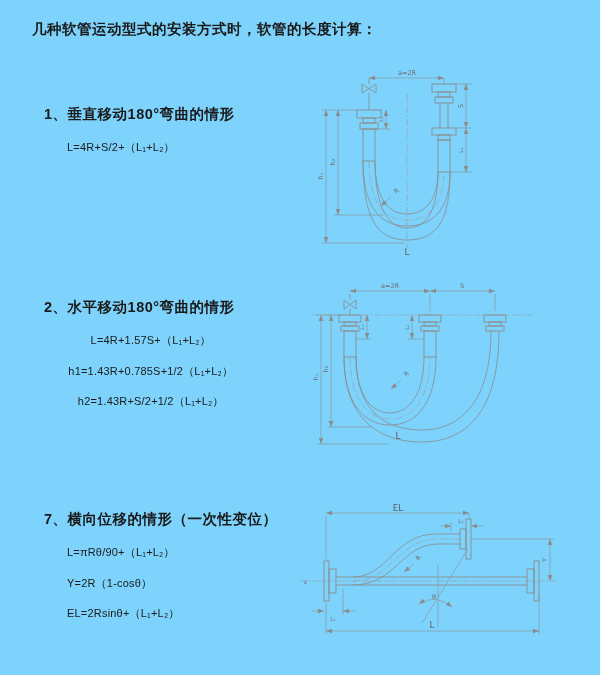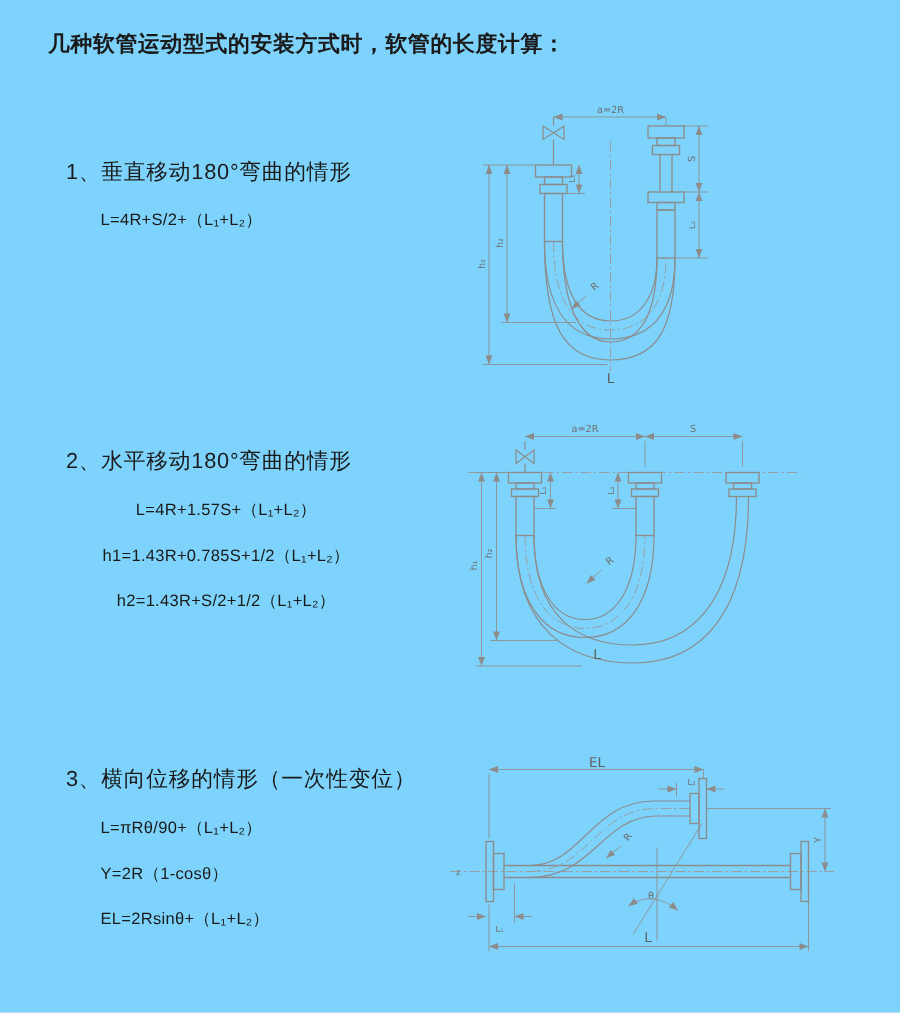--- a/index.html
+++ b/index.html
@@ -6,21 +6,21 @@
   .page {
     position:relative; width:600px; height:675px; margin:0 auto;
     background:#7dd3fc; overflow:hidden;
     font-family:"Liberation Sans", sans-serif; color:#1a1a1a;
   }
   .doc-title {
     position:absolute; left:32px; top:20px;
     font-size:14.5px; font-weight:700; letter-spacing:0.5px;
   }
   .sec { position:absolute; }
-  .sec-heading { font-size:14.5px; font-weight:400; letter-spacing:0.5px; margin-bottom:8px; }
+  .sec-heading { font-size:14.5px; font-weight:700; letter-spacing:0.5px; margin-bottom:8px; }
   .formula { font-size:11px; line-height:30.5px; padding-left:23px; letter-spacing:0.2px; font-weight:500; }
   .fig { position:absolute; margin:0; }
   
   .dln  { stroke:#8c8c8c; fill:none; stroke-width:0.9; }
   .dlnf { stroke:#8c8c8c; fill:none; stroke-width:0.8; }
   .dim  { stroke:#8f8f8f; fill:none; stroke-width:0.6; }
   .cl   { stroke:#9a9a9a; fill:none; stroke-width:0.6; stroke-dasharray:7 2 1.5 2; }
   .lbl  { font-family:"DejaVu Sans", sans-serif; font-size:6.5px; fill:#6e6e6e; }
   .lbls { font-family:"DejaVu Sans", sans-serif; font-size:5.5px; fill:#6e6e6e; }
   .lblL { font-family:"DejaVu Sans", sans-serif; font-size:9px; fill:#5f5f5f; }
@@ -222,21 +222,21 @@
       <g>
         <line class="dim" x1="93" y1="99" x2="83" y2="108" marker-end="url(#ar2)"></line>
         <text class="lbl" transform="rotate(-38 98 96)" x="98" y="96">R</text>
       </g>
 
       <text class="lblL" x="90" y="158" text-anchor="middle">L</text>
     </svg>
   </figure>
 
   <div class="sec" style="left:44px; top:510px;">
-    <div class="sec-heading">3、横向位移的情形（一次性变位）</div>
+    <div class="sec-heading">7、横向位移的情形（一次性变位）</div>
     <div class="formula">L=πRθ/90+（L₁+L₂）</div>
     <div class="formula">Y=2R（1-cosθ）</div>
     <div class="formula">EL=2Rsinθ+（L₁+L₂）</div>
   </div>
 
   <figure class="fig" style="left:298px; top:503px;">
     <svg width="268" height="142" viewBox="0 0 268 142">
       <defs>
         <marker id="ar3" markerWidth="8" markerHeight="6" refX="6.5" refY="3" orient="auto-start-reverse" markerUnits="userSpaceOnUse">
           <path d="M0.5,0.7 L6.5,3 L0.5,5.3 Z" fill="#8c8c8c"></path>

